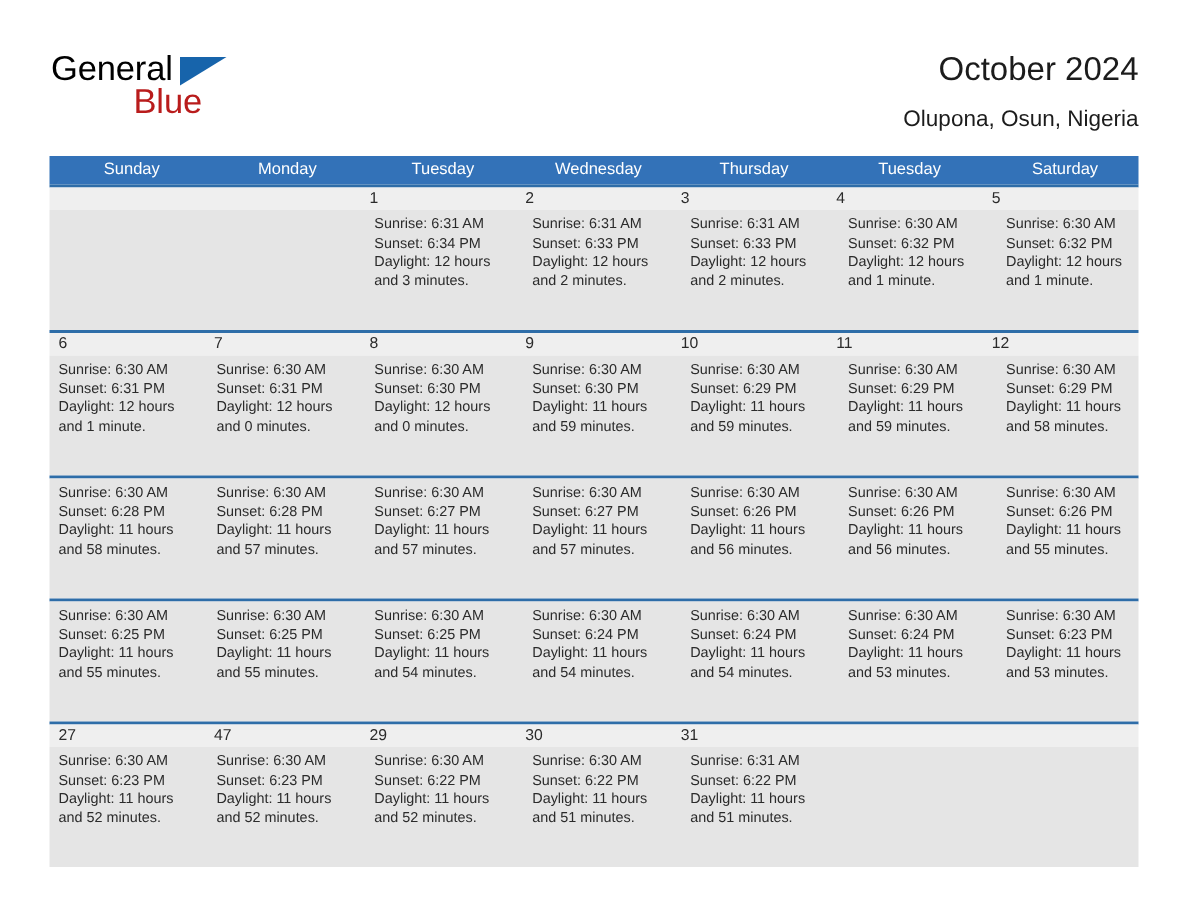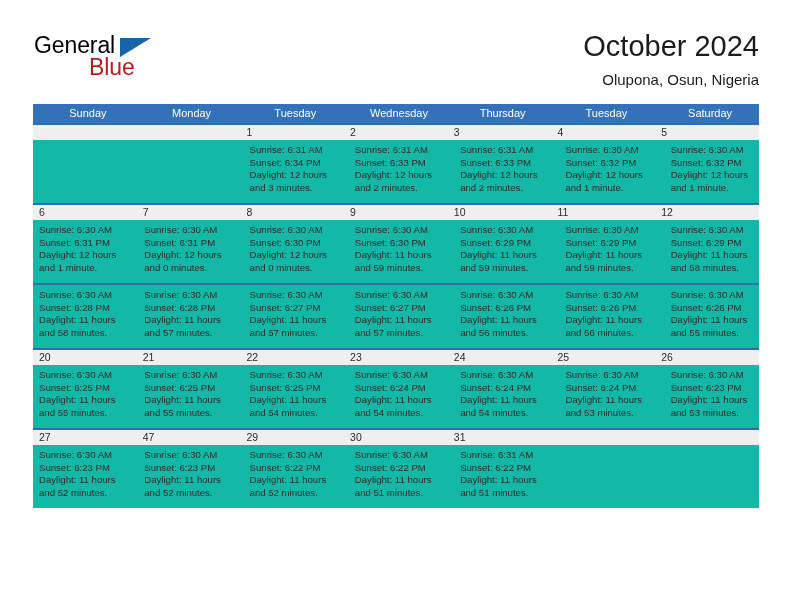--- a/index.html
+++ b/index.html
@@ -64,21 +64,21 @@
     border-bottom: 19px solid transparent;
   }
 
   .title-block {
     position: absolute;
     right: 0;
     top: 0;
     text-align: right;
   }
   .cal-title {
-    font-size: 29px;
+    font-size: 22px;
     color: #1c1c1c;
     line-height: 32px;
     white-space: nowrap;
     font-weight: normal;
     margin: 0;
   }
   .cal-subtitle {
     font-size: 15px;
     color: #1c1c1c;
     line-height: 21px;
@@ -131,22 +131,22 @@
     width: 103.714px;
     box-sizing: border-box;
     padding-left: 6px;
     font-size: 10.5px;
     line-height: 15px;
     color: #2b2b2b;
   }
   .week-bodyrow {
     display: flex;
     width: 726px;
-    background: #14b8a6;
-    height: 63px;
+    background: #e5e5e5;
+    height: 80px;
     gap: 11px;
   }
   .daybody {
     width: 103.714px;
     box-sizing: border-box;
     padding: 4px 6px 0 6px;
     font-size: 9.6px;
     line-height: 12.6px;
     color: #2b2b2b;
   }
@@ -339,29 +339,20 @@
         <div class="daybody">
           <div class="ln">Sunrise: 6:30 AM</div>
           <div class="ln">Sunset: 6:26 PM</div>
           <div class="ln">Daylight: 11 hours</div>
           <div class="ln">and 55 minutes.</div>
         </div>
       </div>
     </div>
 
     <div class="week">
-      <div class="week-daterow">
-        <div class="daynum">20</div>
-        <div class="daynum">21</div>
-        <div class="daynum">22</div>
-        <div class="daynum">23</div>
-        <div class="daynum">24</div>
-        <div class="daynum">25</div>
-        <div class="daynum">26</div>
-      </div>
       <div class="week-bodyrow">
         <div class="daybody">
           <div class="ln">Sunrise: 6:30 AM</div>
           <div class="ln">Sunset: 6:25 PM</div>
           <div class="ln">Daylight: 11 hours</div>
           <div class="ln">and 55 minutes.</div>
         </div>
         <div class="daybody">
           <div class="ln">Sunrise: 6:30 AM</div>
           <div class="ln">Sunset: 6:25 PM</div>

